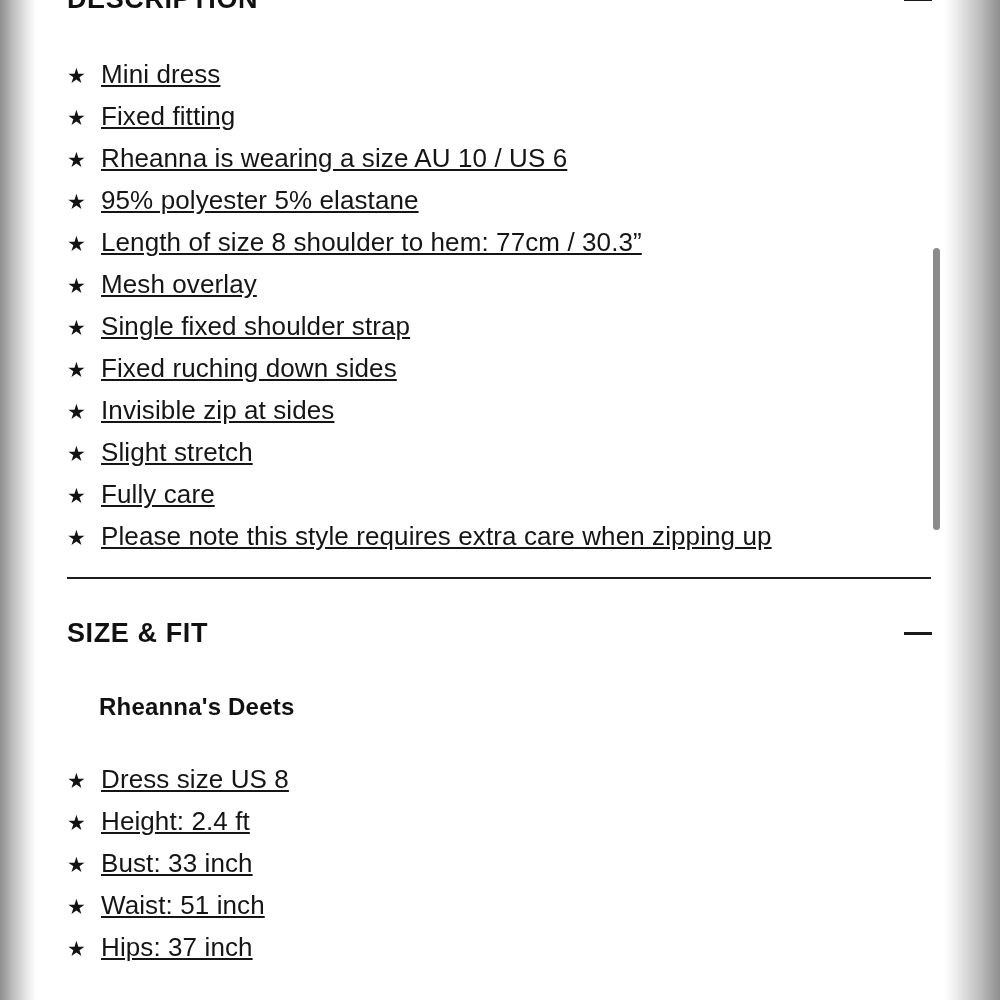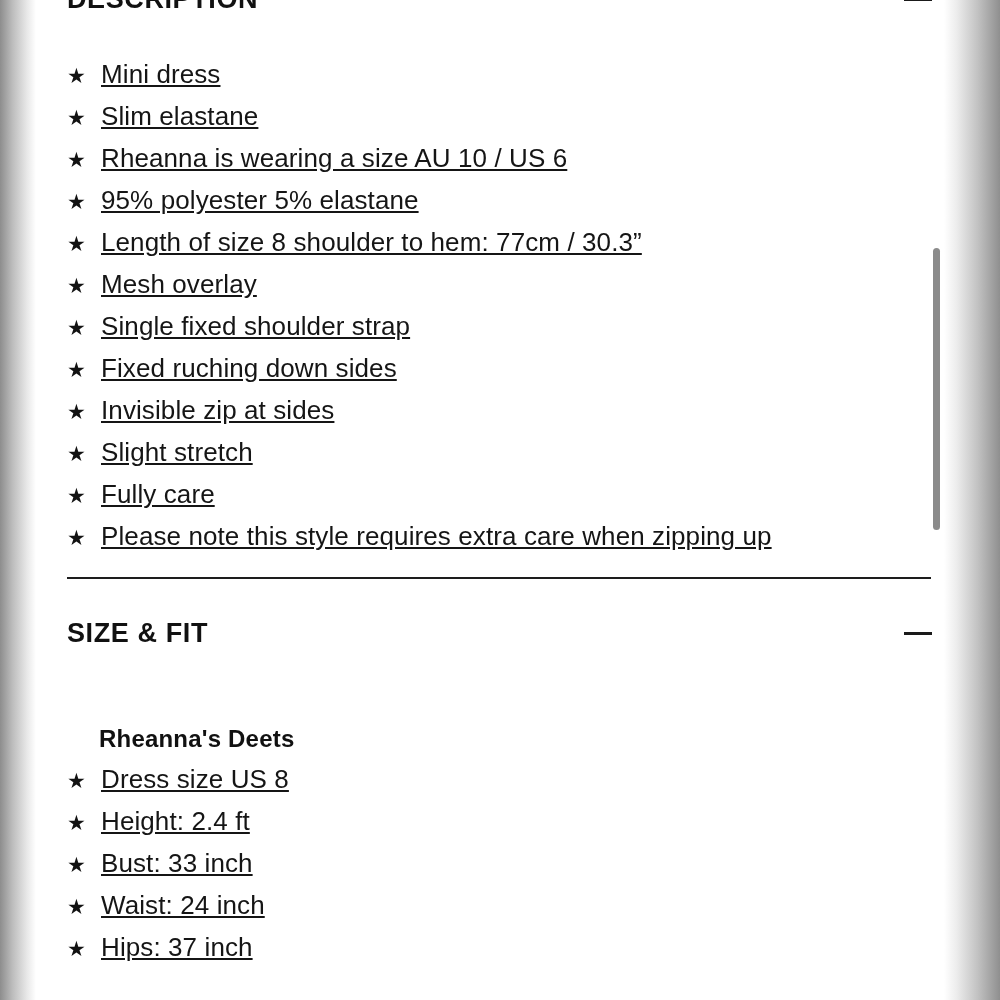--- a/index.html
+++ b/index.html
@@ -156,21 +156,20 @@
     position: absolute;
     left: 31px;
     top: 618px;
     width: 866px;
   }
   .deets-head-wrap {
     position: absolute;
     left: 63px;
     top: 693px;
     width: 834px;
-    margin-top: 32px;
   }
   .deets-list-wrap {
     position: absolute;
     left: 31px;
     top: 759px;
     width: 866px;
   }
 </style>
 </head>
 <body>
@@ -190,21 +189,21 @@
     </div>
 
     <div class="desc-list-wrap">
       <ul class="bullets">
         <li>
           <span class="star">★</span>
           <span class="bullet-text">Mini dress</span>
         </li>
         <li>
           <span class="star">★</span>
-          <span class="bullet-text">Slim elastane</span>
+          <span class="bullet-text">Fixed fitting</span>
         </li>
         <li>
           <span class="star">★</span>
           <span class="bullet-text">Rheanna is wearing a size AU 10 / US 6</span>
         </li>
         <li>
           <span class="star">★</span>
           <span class="bullet-text">95% polyester 5% elastane</span>
         </li>
         <li>
@@ -266,21 +265,21 @@
         <li>
           <span class="star">★</span>
           <span class="bullet-text">Height: 2.4 ft</span>
         </li>
         <li>
           <span class="star">★</span>
           <span class="bullet-text">Bust: 33 inch</span>
         </li>
         <li>
           <span class="star">★</span>
-          <span class="bullet-text">Waist: 24 inch</span>
+          <span class="bullet-text">Waist: 51 inch</span>
         </li>
         <li>
           <span class="star">★</span>
           <span class="bullet-text">Hips: 37 inch</span>
         </li>
       </ul>
     </div>
 
     <div class="scrollbar-track"></div>
     <div class="scrollbar-thumb"></div>

